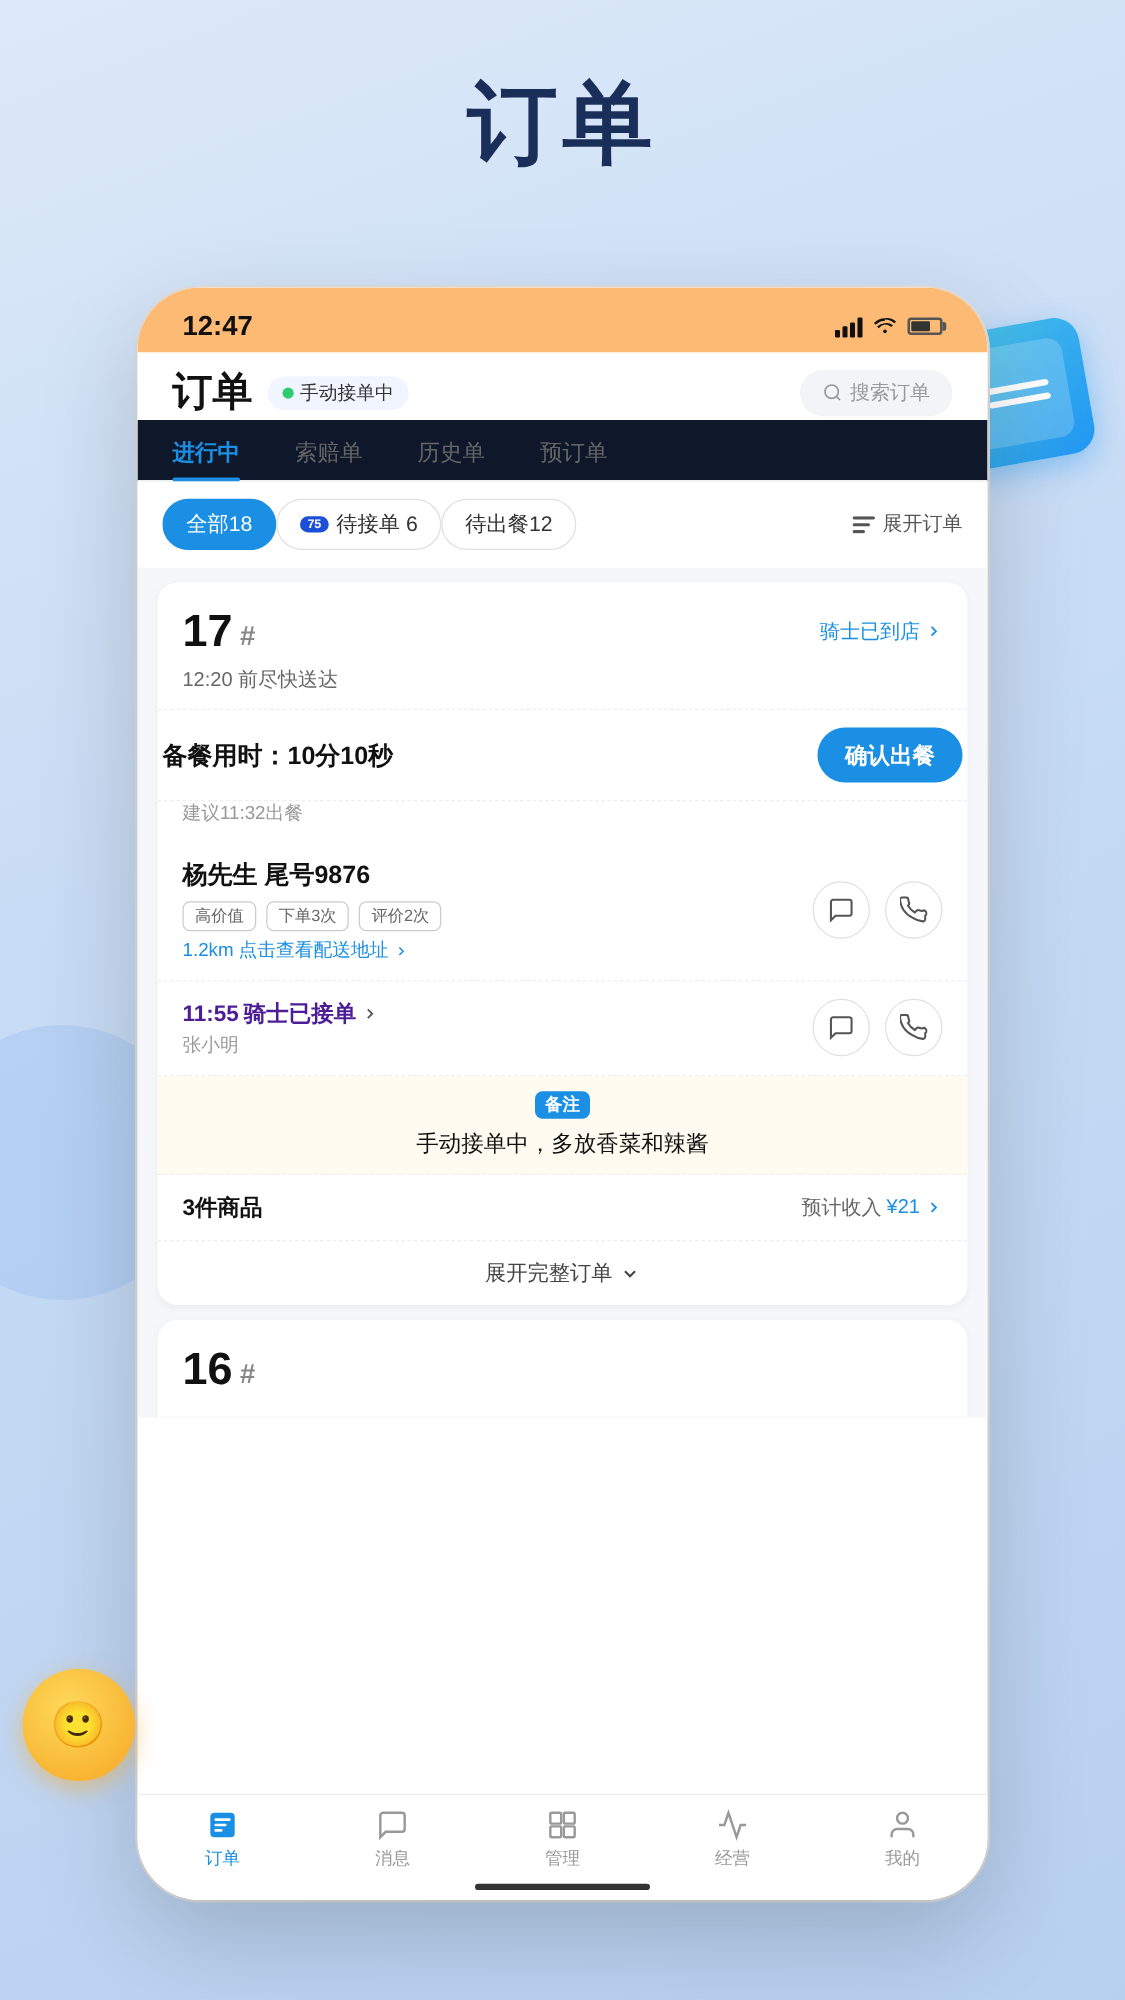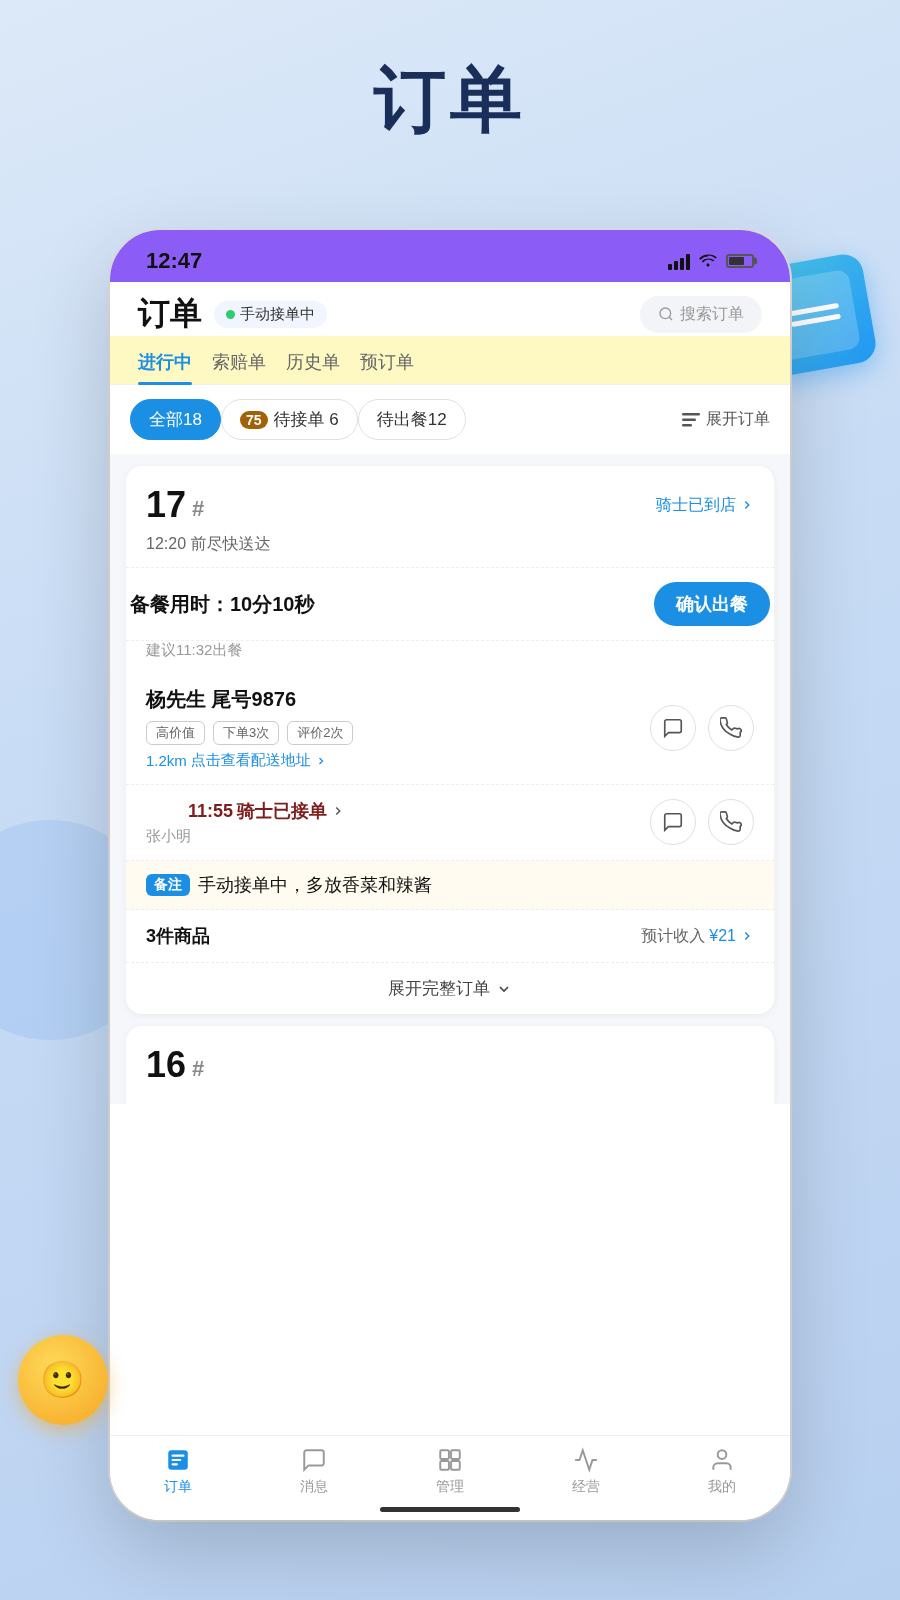--- a/index.html
+++ b/index.html
@@ -62,21 +62,21 @@
       overflow: hidden;
       position: relative;
     }
 
     
     .status-bar {
       display: flex;
       justify-content: space-between;
       align-items: center;
       padding: 18px 36px 8px;
-      background: #8b5cf6;
+      background: #fdba74;
       text-align: right;
     }
     .status-time {
       font-size: 22px;
       font-weight: 600;
       color: #111;
     }
     .status-icons {
       display: flex;
       align-items: center;
@@ -171,22 +171,22 @@
       gap: 6px;
       font-size: 16px;
       color: #999;
     }
     .search-btn svg { width: 16px; height: 16px; }
 
     
     .tab-bar {
       display: flex;
       padding: 14px 28px 0;
-      gap: 20px;
-      background: #fef9c3;
+      gap: 44px;
+      background: #0f172a;
       border-bottom: 1.5px solid #f0f0f0;
     }
     .tab-item {
       font-size: 18px;
       color: #666;
       padding-bottom: 10px;
       cursor: pointer;
       position: relative;
     }
     .tab-item.active {
@@ -222,24 +222,24 @@
       display: flex;
       align-items: center;
       gap: 6px;
     }
     .filter-chip.active {
       background: #1a8fe3;
       color: #fff;
       border-color: #1a8fe3;
     }
     .filter-chip .badge-num {
-      background: #a16207;
+      background: #1d4ed8;
       color: #fff;
       border-radius: 10px;
-      font-size: 14px;
+      font-size: 10px;
       padding: 1px 6px;
       font-weight: 700;
     }
     .expand-orders {
       margin-left: auto;
       display: flex;
       align-items: center;
       gap: 6px;
       font-size: 16px;
       color: #555;
@@ -379,39 +379,39 @@
       display: flex;
       align-items: flex-start;
       justify-content: space-between;
       padding: 14px 20px;
       border-bottom: 1px dashed #eee;
     }
     .rider-info {}
     .rider-time-status {
       font-size: 18px;
       font-weight: 600;
-      color: #7f1d1d;
+      color: #4c1d95;
       display: flex;
       align-items: center;
       gap: 4px;
-      margin-left: 42px;
     }
     .rider-name {
       font-size: 15px;
       color: #999;
       margin-top: 4px;
     }
 
     .remark-row {
       background: #fffbf0;
       padding: 12px 20px;
       display: flex;
       align-items: center;
       gap: 8px;
       border-bottom: 1px dashed #eee;
+      flex-direction: column;
     }
     .remark-badge {
       background: #1a8fe3;
       color: #fff;
       border-radius: 6px;
       padding: 2px 8px;
       font-size: 14px;
       font-weight: 600;
       white-space: nowrap;
     }

